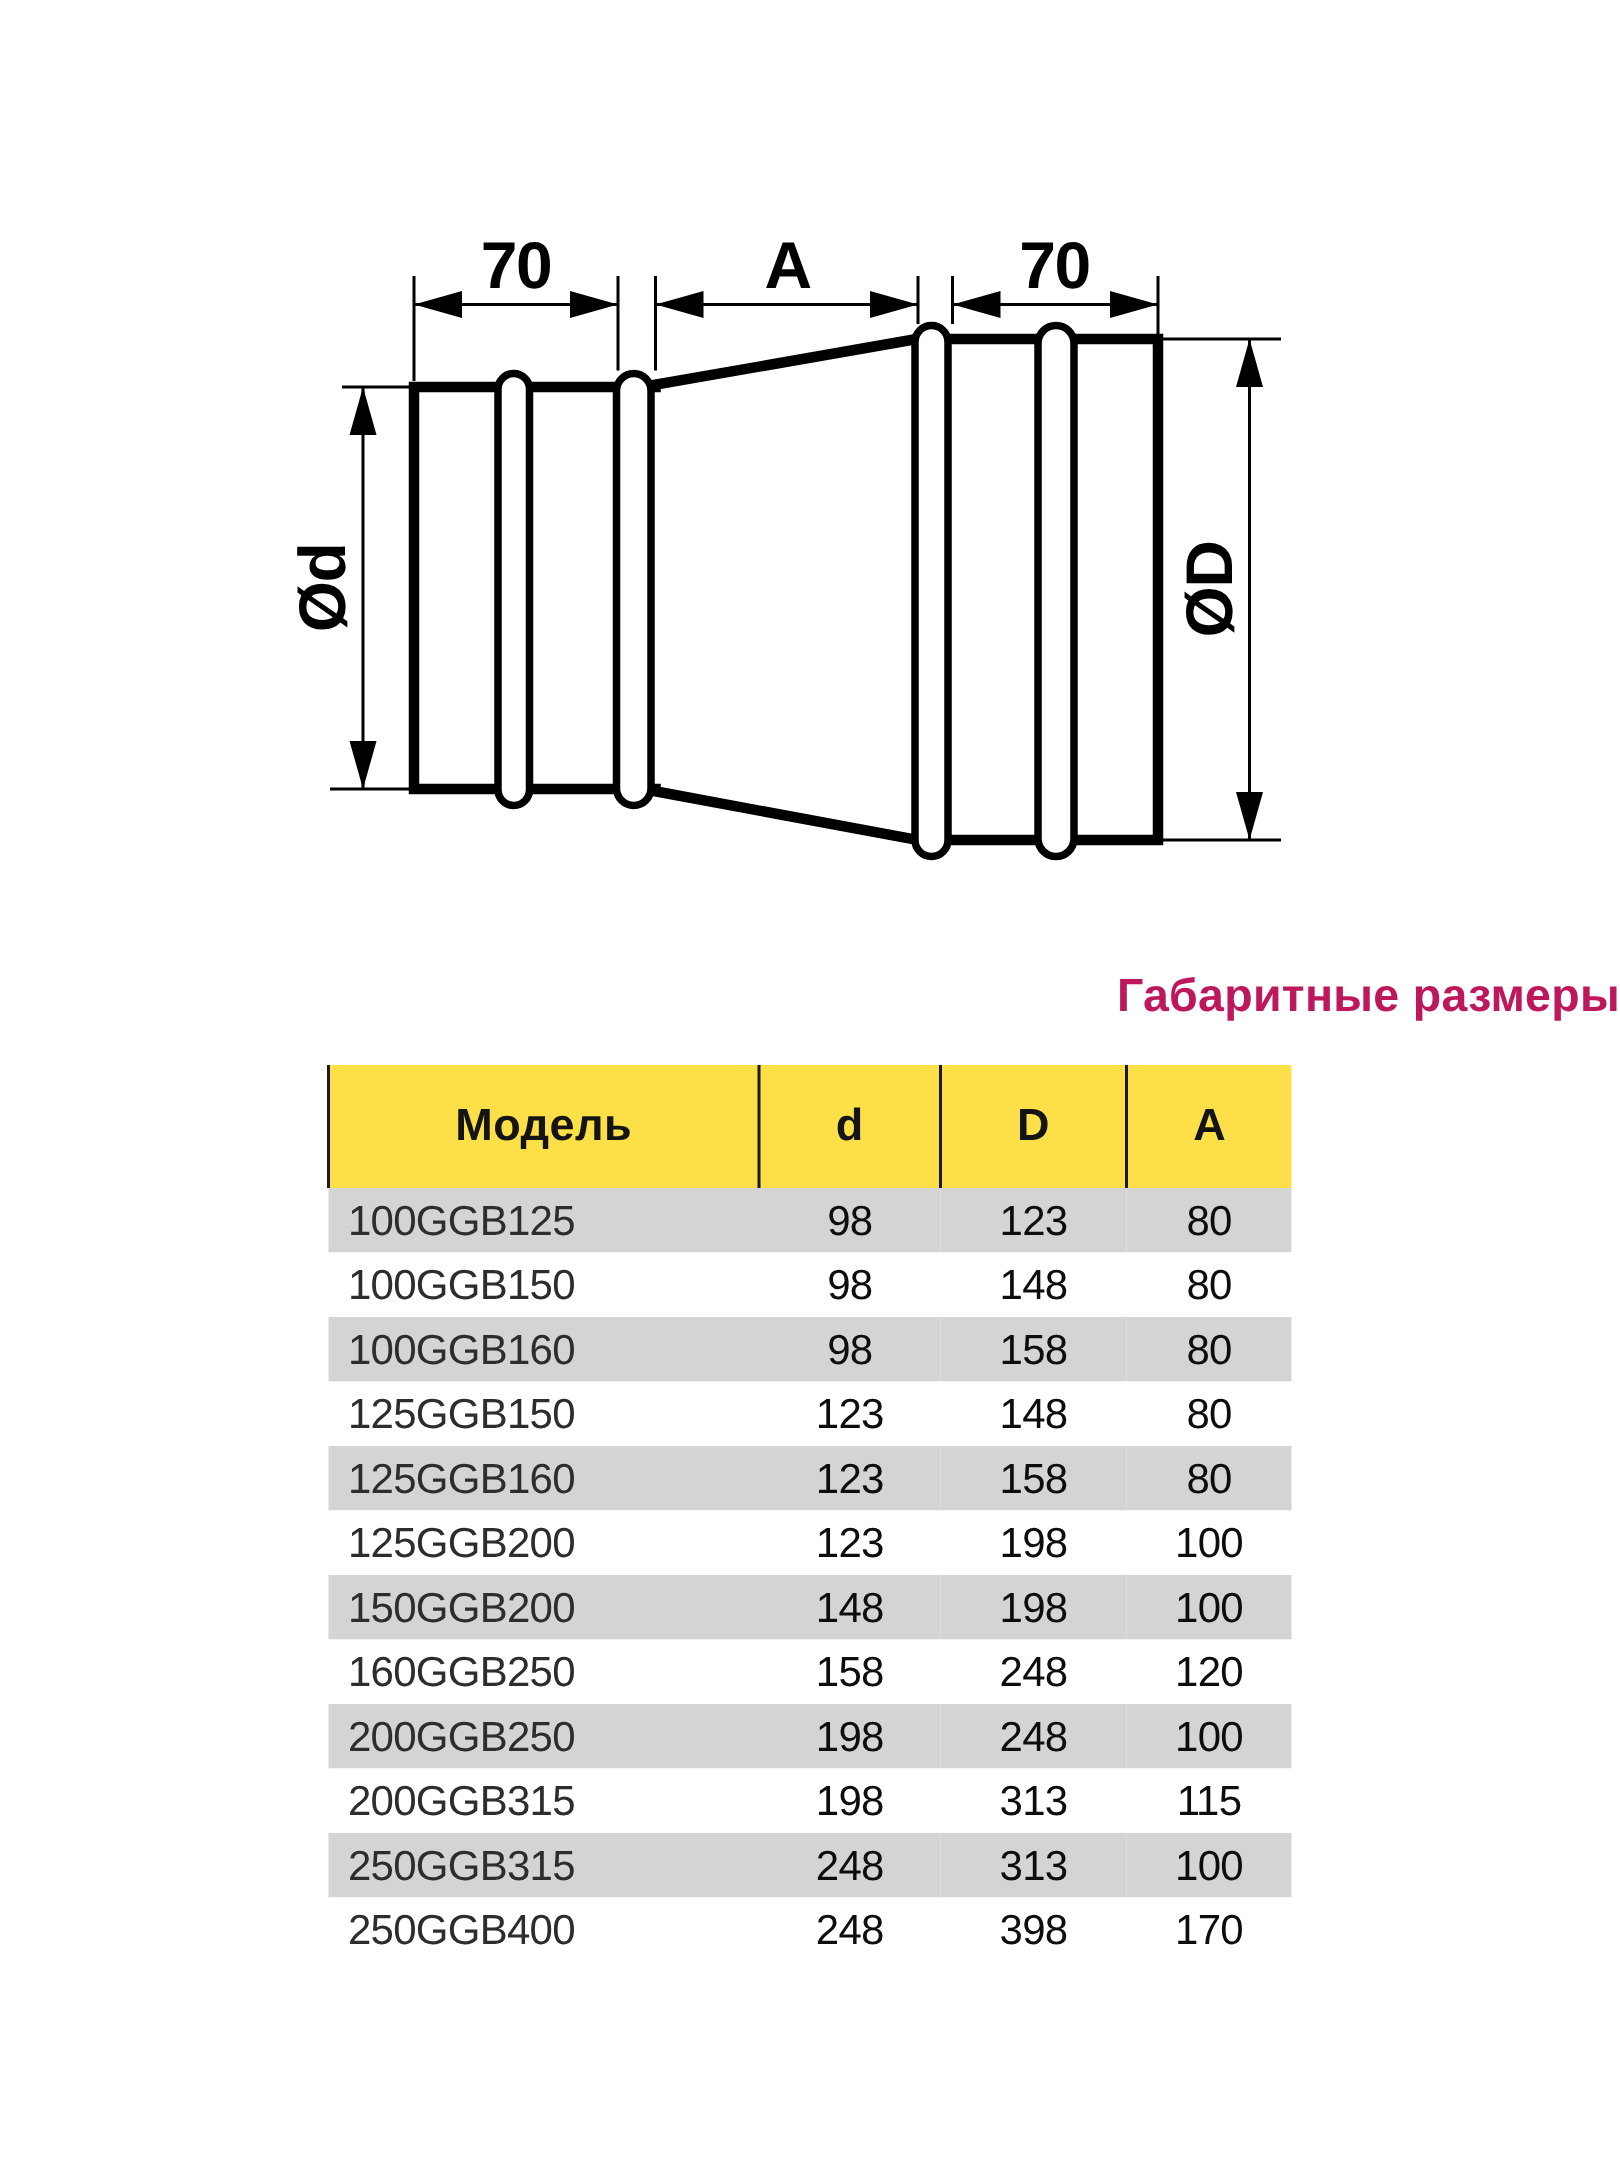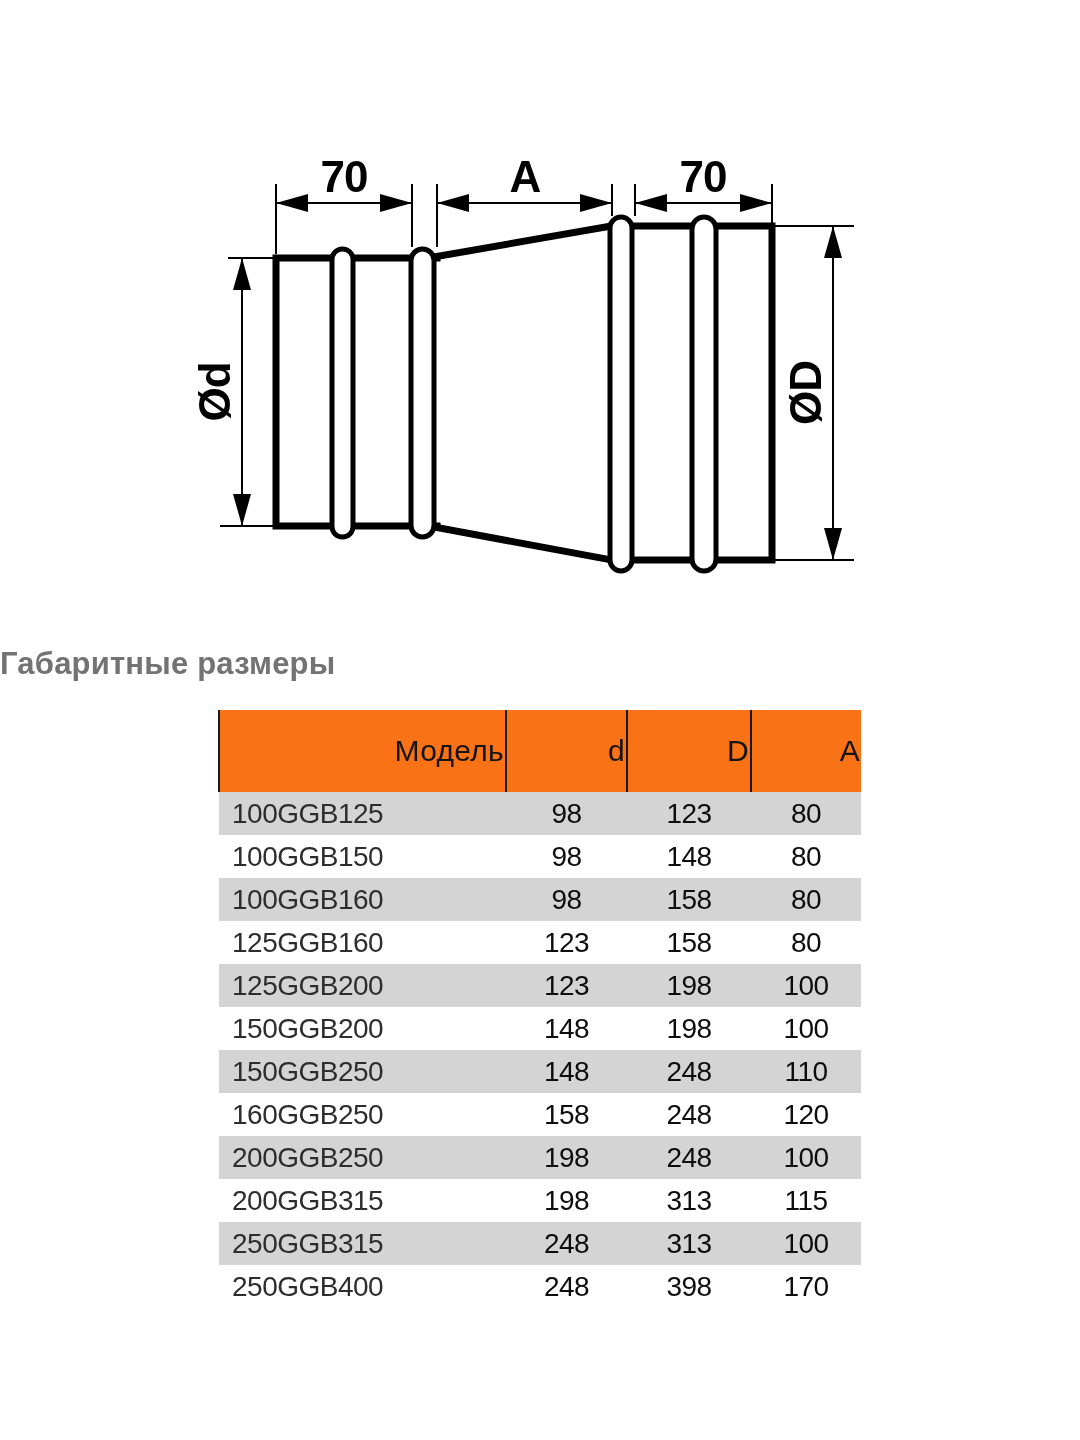--- a/index.html
+++ b/index.html
@@ -14,38 +14,38 @@
   .drawing{position:absolute;left:180px;top:120px;width:700px;height:470px;}
   .dimtext{
     font-family:"Liberation Sans", sans-serif;
     font-weight:700;font-size:44px;fill:#000;
     letter-spacing:-1px;
   }
 
   
   .table-title{
     position:absolute;left:0;top:646px;width:1080px;margin:0;
-    text-align:left;font-size:31px;font-weight:700;color:#737373;
+    text-align:right;font-size:31px;font-weight:700;color:#be185d;
     letter-spacing:0.2px;
   }
 
   
   table.dims{
     position:absolute;left:218px;top:710px;width:642px;
     border-collapse:collapse;table-layout:fixed;
   }
   col.c-model{width:287px;}
   col.c-d{width:121px;}
   col.c-D{width:124px;}
   col.c-A{width:110px;}
 
   thead th{
-    background:#f97316;height:80px;
-    font-size:30px;font-weight:400;color:#141414;
-    text-align:right;vertical-align:middle;
+    background:#fde047;height:80px;
+    font-size:30px;font-weight:700;color:#141414;
+    text-align:center;vertical-align:middle;
     border-left:2px solid #1a1a1a;
     letter-spacing:0.3px;
   }
   tbody tr{height:43px;margin-left:19px;}
   tbody tr:nth-child(odd){background:#d4d4d4;}
   tbody tr:nth-child(even){background:#ffffff;}
   tbody td{
     vertical-align:middle;height:43px;padding:0;
     font-size:28px;color:#111;
   }
@@ -144,44 +144,44 @@
           <td class="num">148</td>
           <td class="num">80</td>
         </tr>
         <tr>
           <td class="model">100GGB160</td>
           <td class="num">98</td>
           <td class="num">158</td>
           <td class="num">80</td>
         </tr>
         <tr>
+          <td class="model">125GGB150</td>
+          <td class="num">123</td>
+          <td class="num">148</td>
+          <td class="num">80</td>
+        </tr>
+        <tr>
           <td class="model">125GGB160</td>
           <td class="num">123</td>
           <td class="num">158</td>
           <td class="num">80</td>
         </tr>
         <tr>
           <td class="model">125GGB200</td>
           <td class="num">123</td>
           <td class="num">198</td>
           <td class="num">100</td>
         </tr>
         <tr>
           <td class="model">150GGB200</td>
           <td class="num">148</td>
           <td class="num">198</td>
           <td class="num">100</td>
         </tr>
         <tr>
-          <td class="model">150GGB250</td>
-          <td class="num">148</td>
-          <td class="num">248</td>
-          <td class="num">110</td>
-        </tr>
-        <tr>
           <td class="model">160GGB250</td>
           <td class="num">158</td>
           <td class="num">248</td>
           <td class="num">120</td>
         </tr>
         <tr>
           <td class="model">200GGB250</td>
           <td class="num">198</td>
           <td class="num">248</td>
           <td class="num">100</td>

